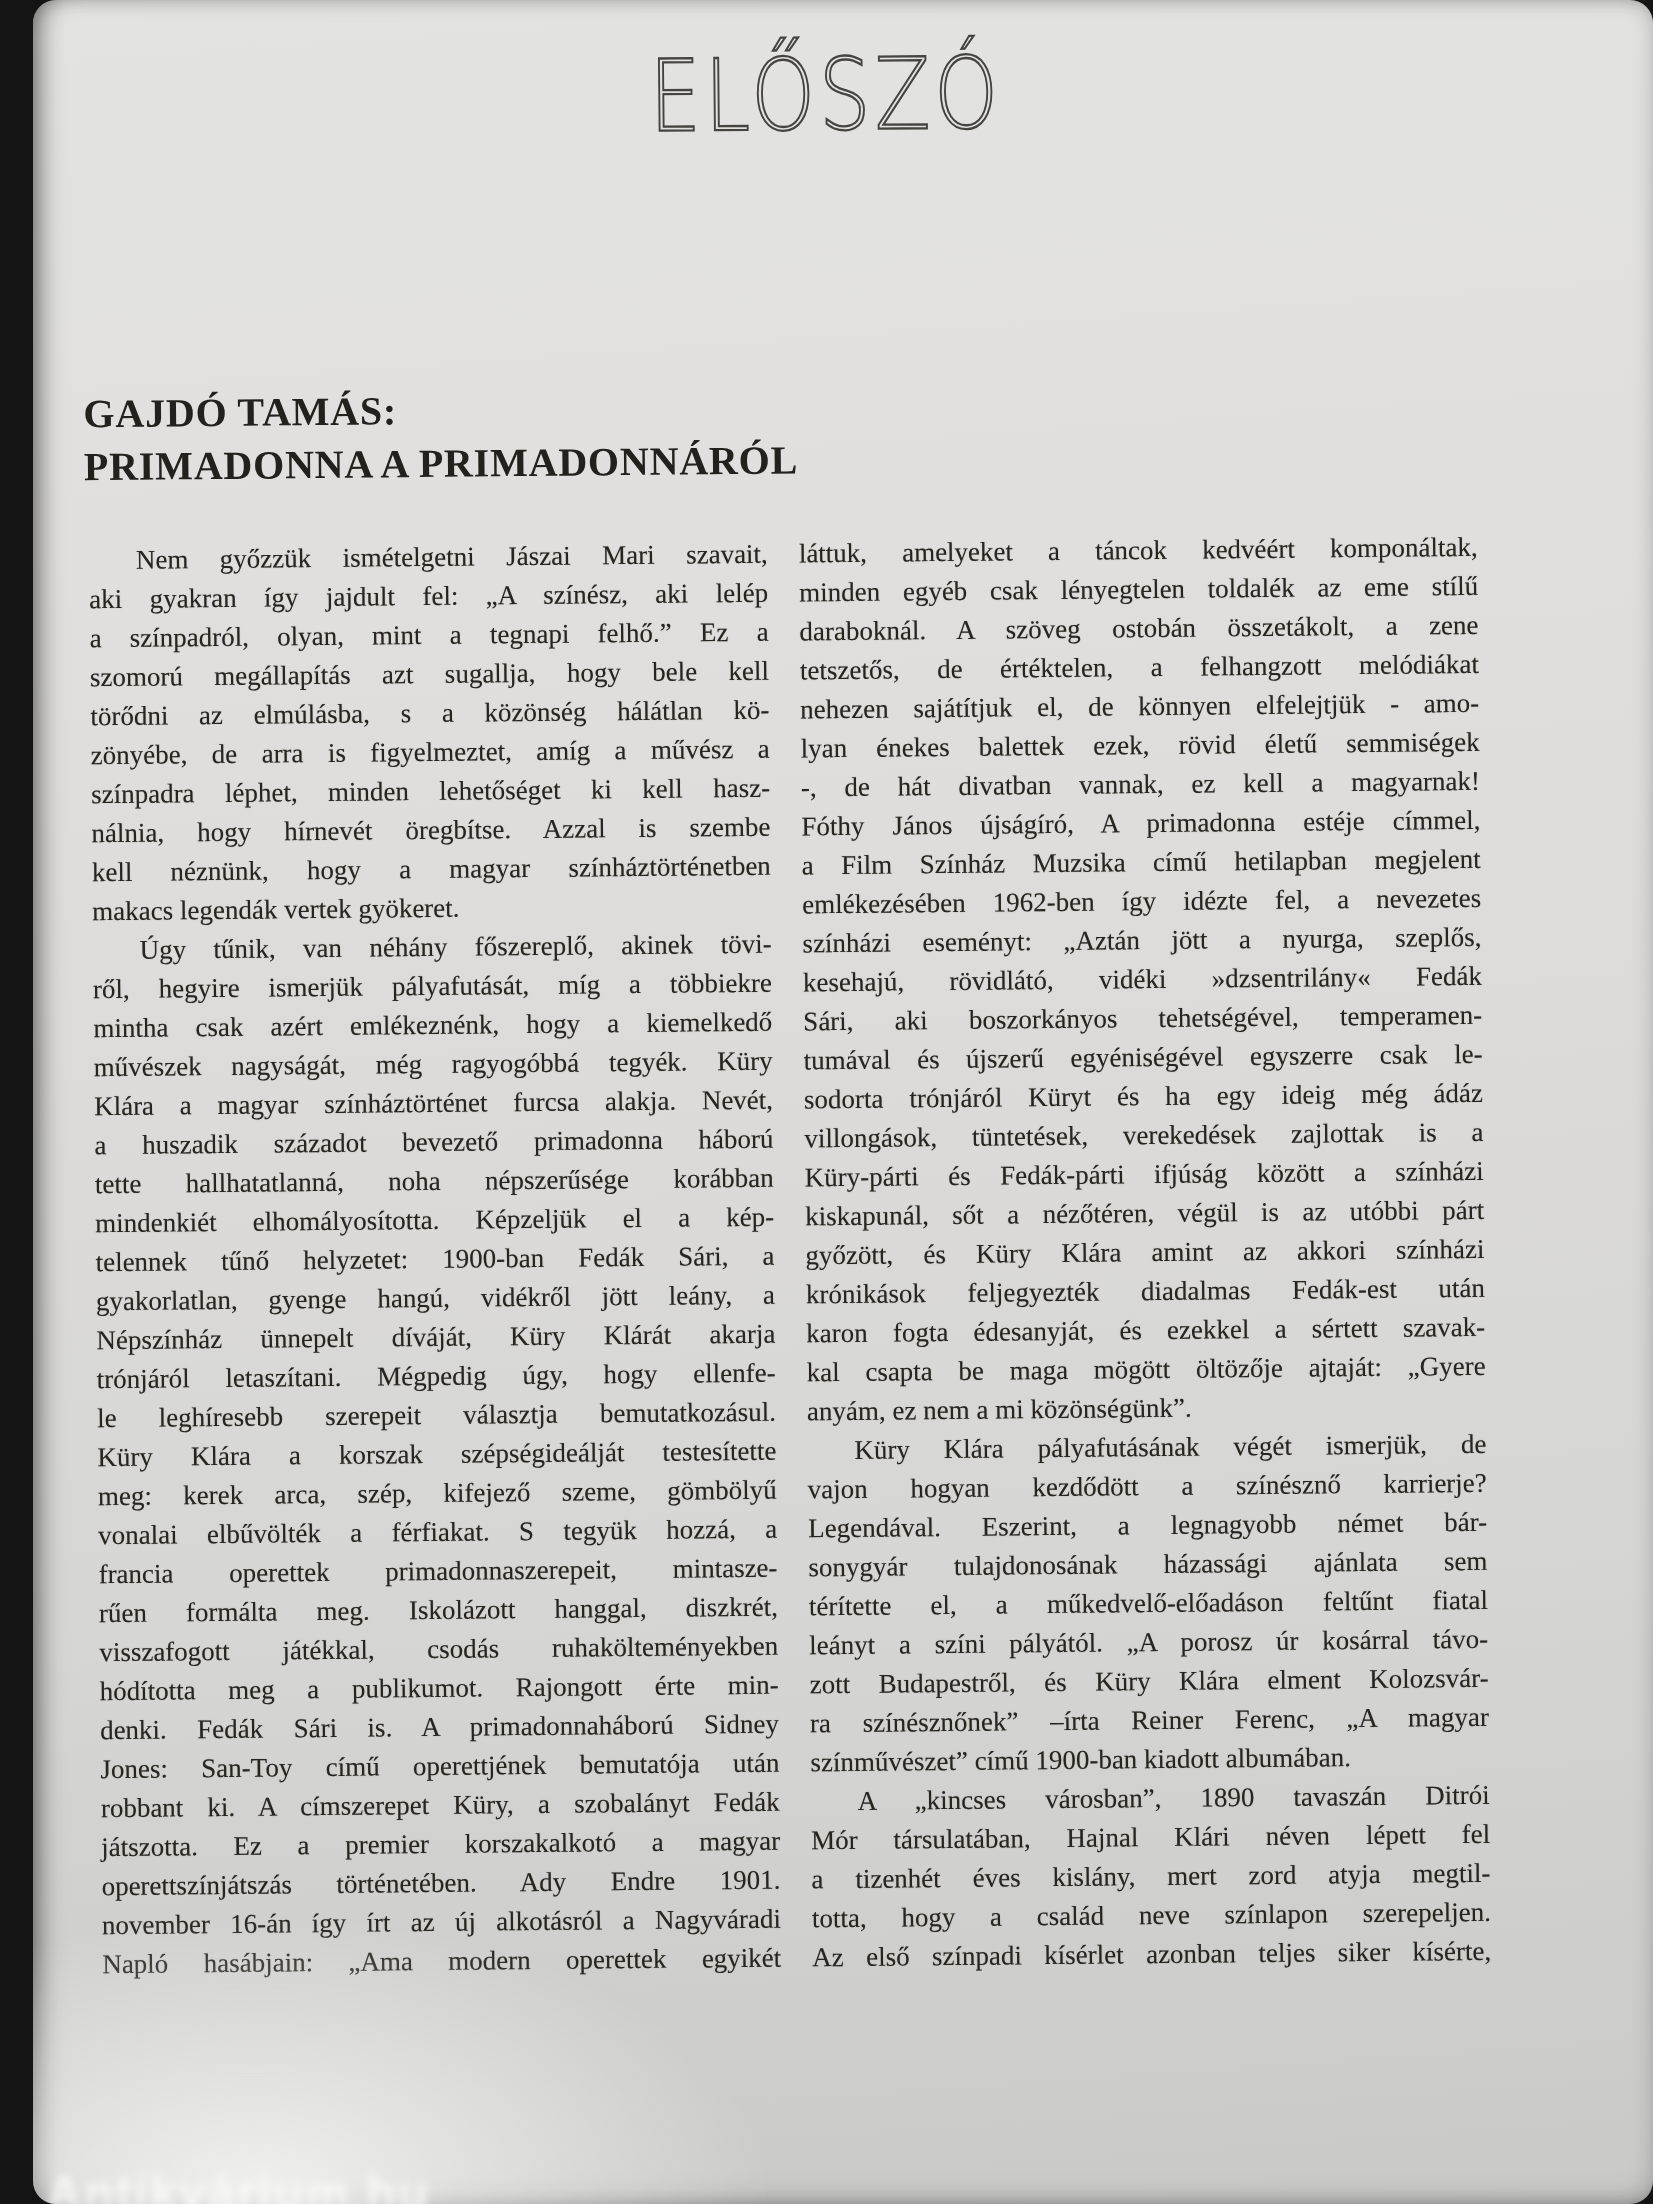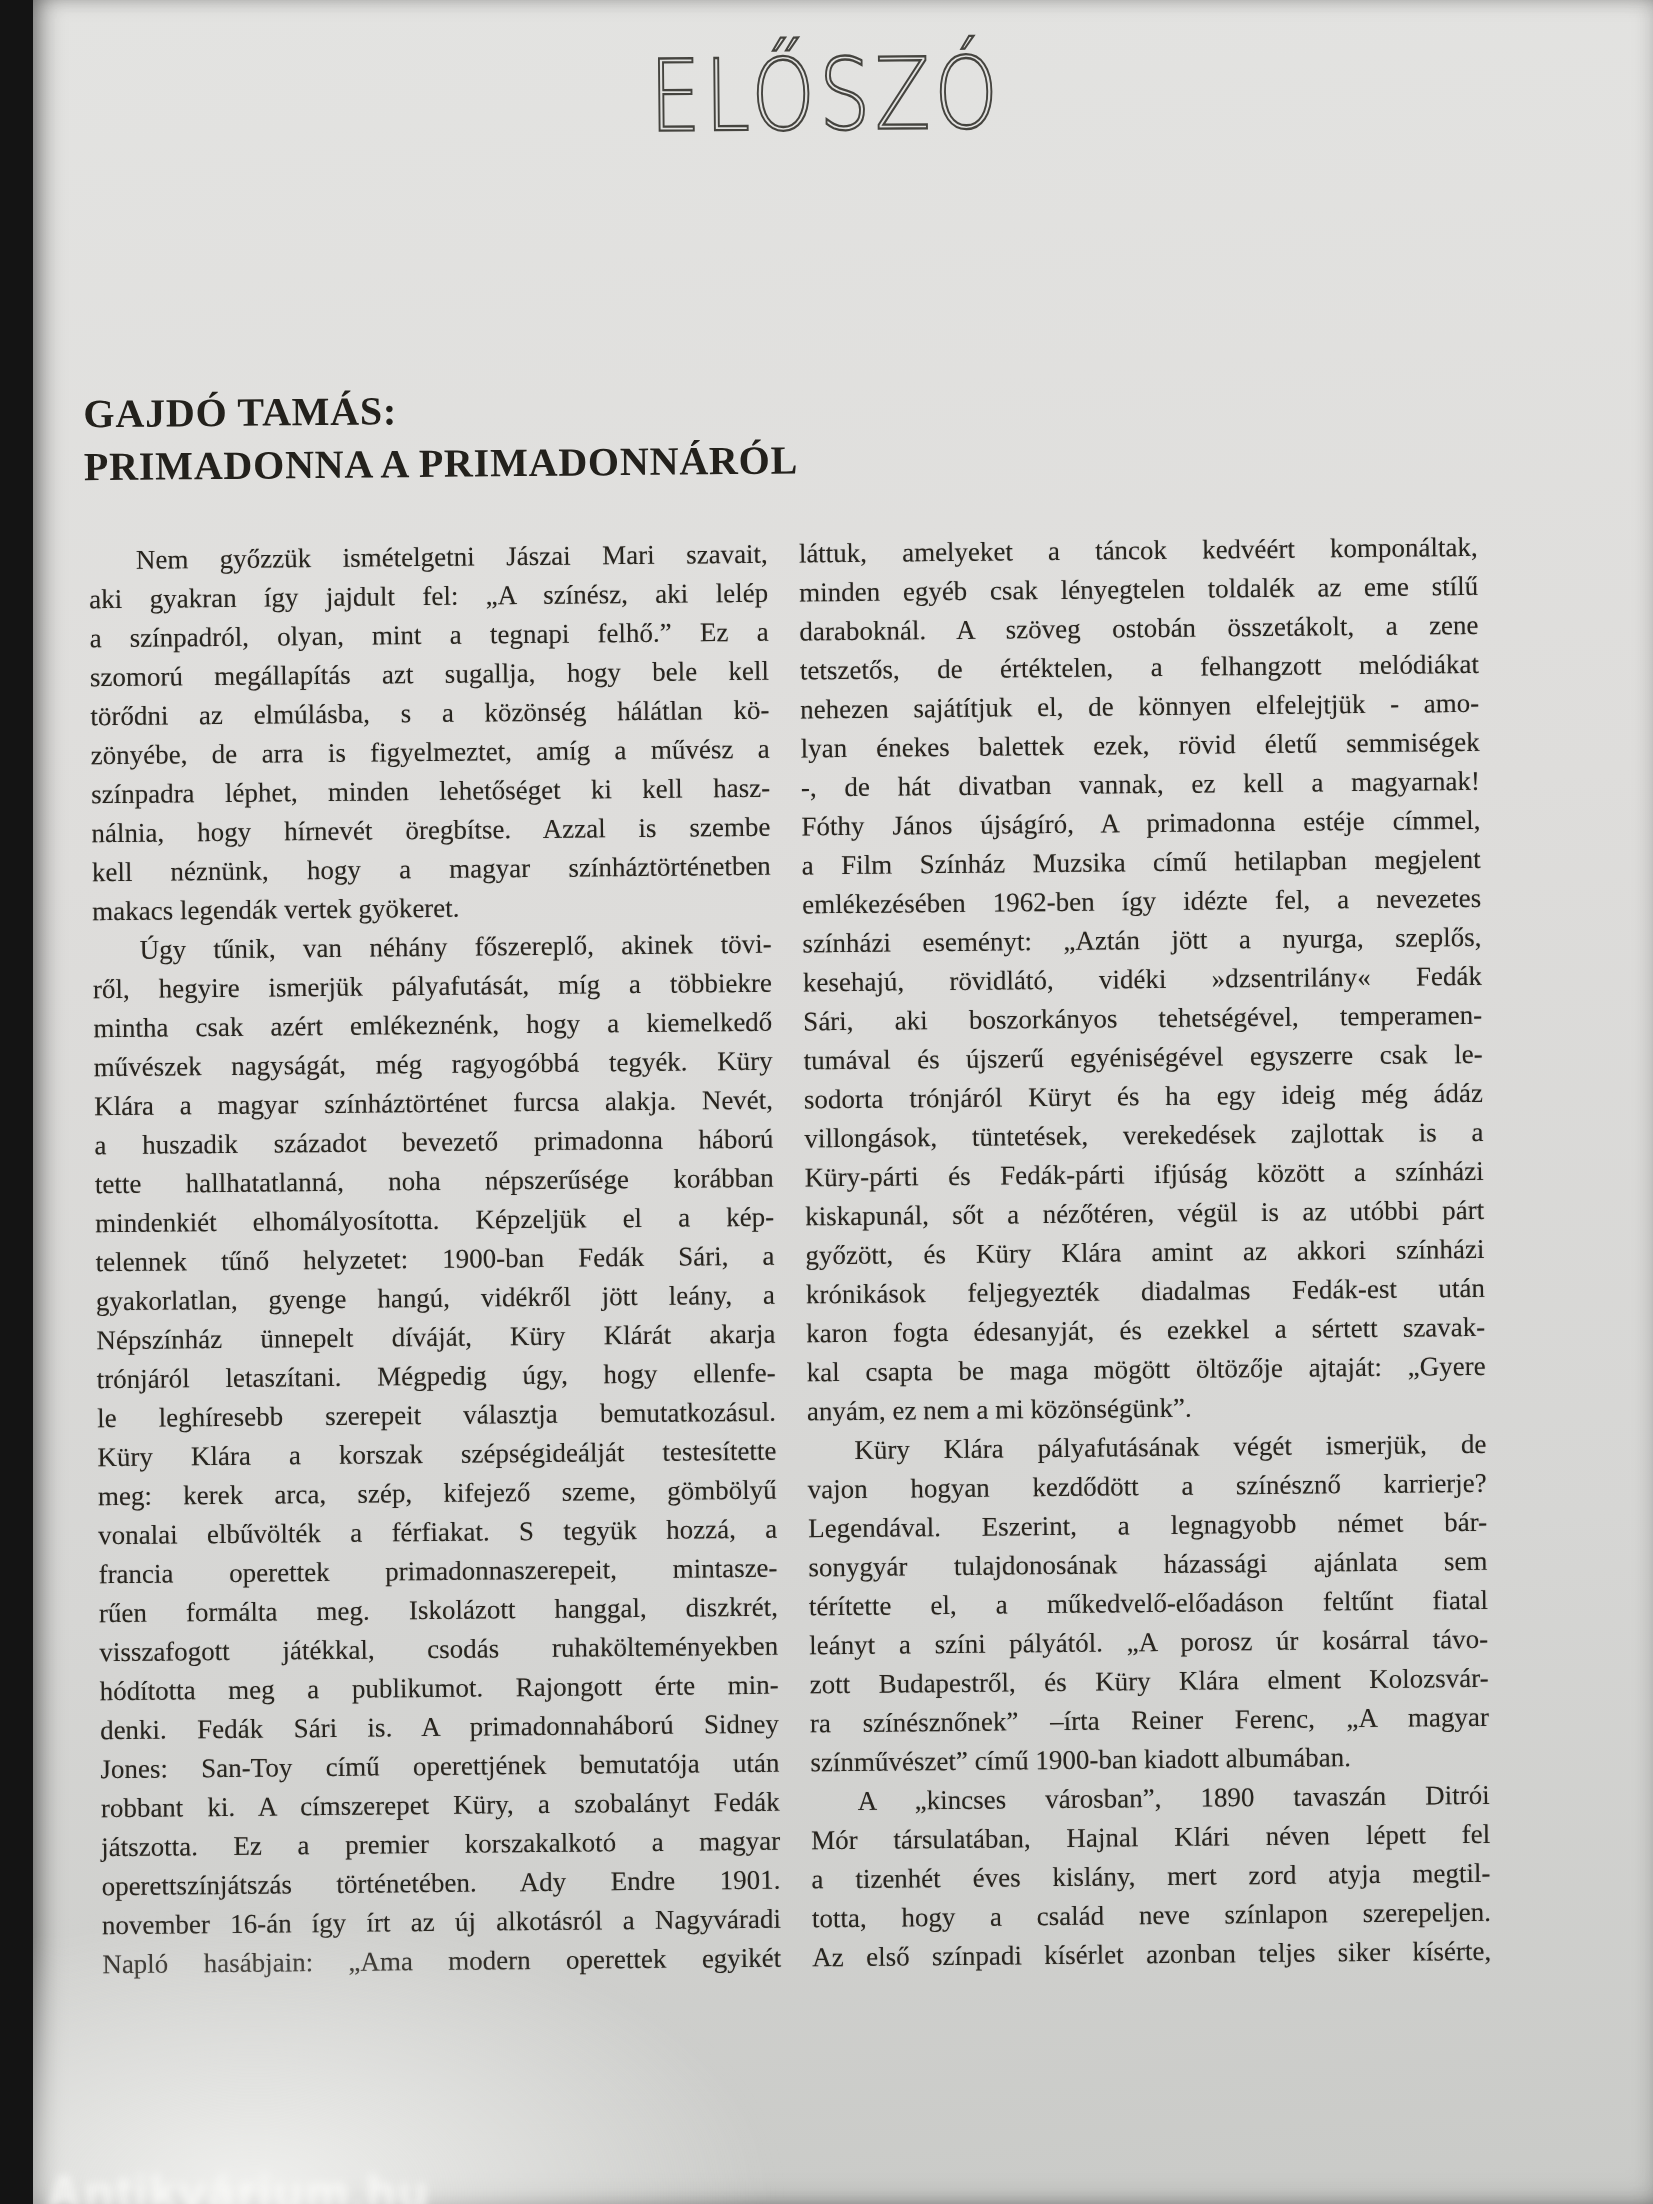--- a/index.html
+++ b/index.html
@@ -12,20 +12,21 @@
     font-family: "Liberation Serif", serif;
   }
   .paper {
     position: absolute;
     left: 33px; top: 0; right: 0; bottom: 0;
     background: linear-gradient(176deg, #e3e3e1 0%, #dedddb 38%, #d6d6d4 70%, #c9cac7 100%);
     box-shadow: inset 13.6px 0 27px -9.7px rgba(0,0,0,0.55),
                 inset -5.8px 0 29px -17.5px rgba(0,0,0,0.30),
                 inset 0 -9.7px 39px -19.4px rgba(0,0,0,0.25);
     overflow: hidden;
+    border-radius: 23px;
   }
   
   .paper::after {
     content: "";
     position: absolute;
     left: -58px; bottom: -78px;
     width: 873px; height: 408px;
     background: radial-gradient(ellipse at 32% 78%, rgba(252,252,250,0.75), rgba(252,252,250,0) 62%);
     filter: blur(11.6px);
     pointer-events: none;

